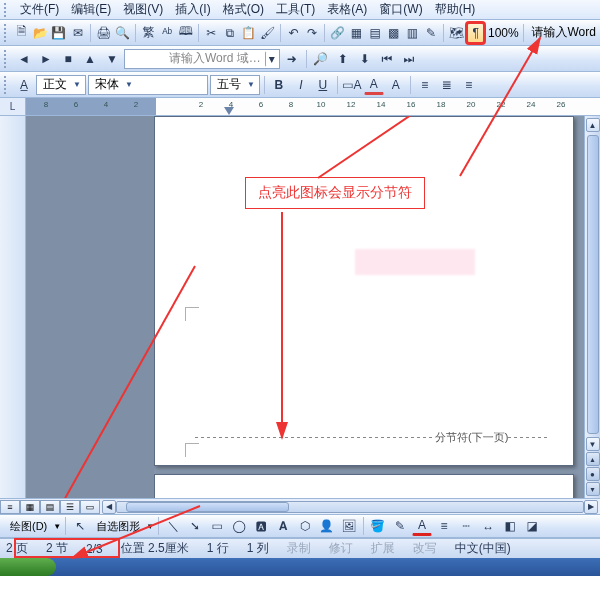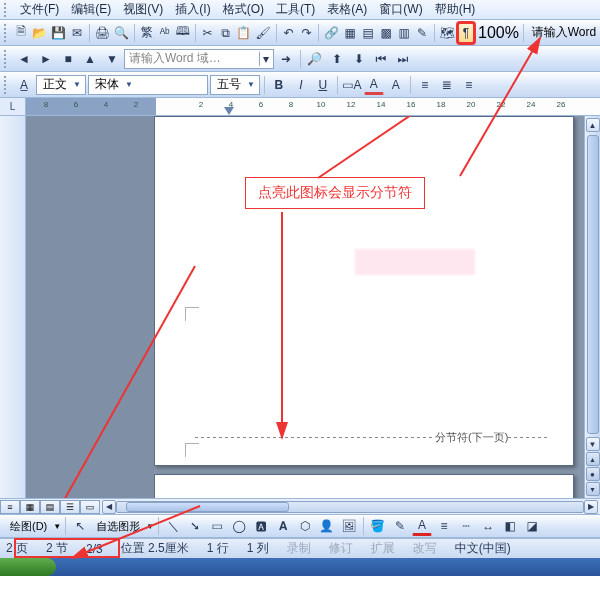--- a/index.html
+++ b/index.html
@@ -11,23 +11,23 @@
   .menubar { display:flex; align-items:center; height:20px; background:linear-gradient(var(--bg3),#dce9fb); border-bottom:1px solid var(--bd); padding:0 4px; color:var(--txt); font-size:12px;}
   .menubar .grip { width:6px; height:14px; border-left:2px dotted #8aa3c4; margin-right:4px;}
   .menu-item { padding:10px 6px; cursor:default; white-space:nowrap;}
   .toolbar { display:flex; align-items:center; height:26px; background:linear-gradient(#fdfefe,#d9e6f9 55%,#c7d9f3); border-bottom:1px solid var(--bd); padding:0 4px; gap:2px; }
   .toolbar .grip { width:6px; height:18px; border-left:2px dotted #8aa3c4; margin-right:2px;}
   .tbtn { width:20px; height:20px; display:flex; align-items:center; justify-content:center; border:1px solid transparent; border-radius:2px; font-size:12px; color:#2a3b58; cursor:default;}
   .tbtn.hl-red { outline:3px solid #e33; outline-offset:-1px; background:linear-gradient(#fef2d2,#ffd98c);}
   .sep { width:1px; height:18px; background:#aebedb; margin:0 2px;}
   .combo { height:20px; display:flex; align-items:center; background:#fff; border:1px solid #8ea6c8; padding:0 4px 0 6px; font-size:12px; gap:6px;}
   .combo .caret{ font-size:8px; color:#35558a;}
-  .search-combo { height:20px; display:flex; align-items:center; background:#fff; border:1px solid #8ea6c8; font-size:12px; min-width:150px; color:#888;}
+  .search-combo { height:20px; display:flex; align-items:center; background:#fff; border:1px solid #8ea6c8; font-size:12px; min-width:150px; color:#888;padding-left:40px;}
   .search-combo span:first-child{ flex:1; padding:0 4px;}
-  .zoom-lbl { font-size:16px; padding-left:2px;}
+  .zoom-lbl { font-size:12px; padding-left:2px;}
   .markers-lbl { font-size:12px; padding-left:4px; white-space:nowrap;}
   .ruler-row{ display:flex; height:18px; background:linear-gradient(#eaf1fb,#d3e2f6); border-bottom:1px solid var(--bd);}
   .ruler-left { width:26px; display:flex; align-items:center; justify-content:center; color:#3a4c6c; font-size:10px; background:#e2ebf9; border-right:1px solid var(--bd);}
   .ruler { position:relative; flex:1; background:#fdfdfe;}
   .ruler .dark { position:absolute; top:0; bottom:0; background:#8aa3c4;}
   .ruler .ticks{ position:absolute; inset:0; font-size:8px; color:#355; }
   .ruler .tick{ position:absolute; top:2px; text-align:center; width:16px; transform:translateX(-50%);}
   .ruler .tab{ position:absolute; bottom:-2px; width:10px; height:10px; left:198px;}
   .workspace { display:flex; height:382px; background:#8696ab;}
   .vruler { width:26px; background:linear-gradient(90deg,#eaf1fb,#d3e2f6); border-right:1px solid var(--bd);}

